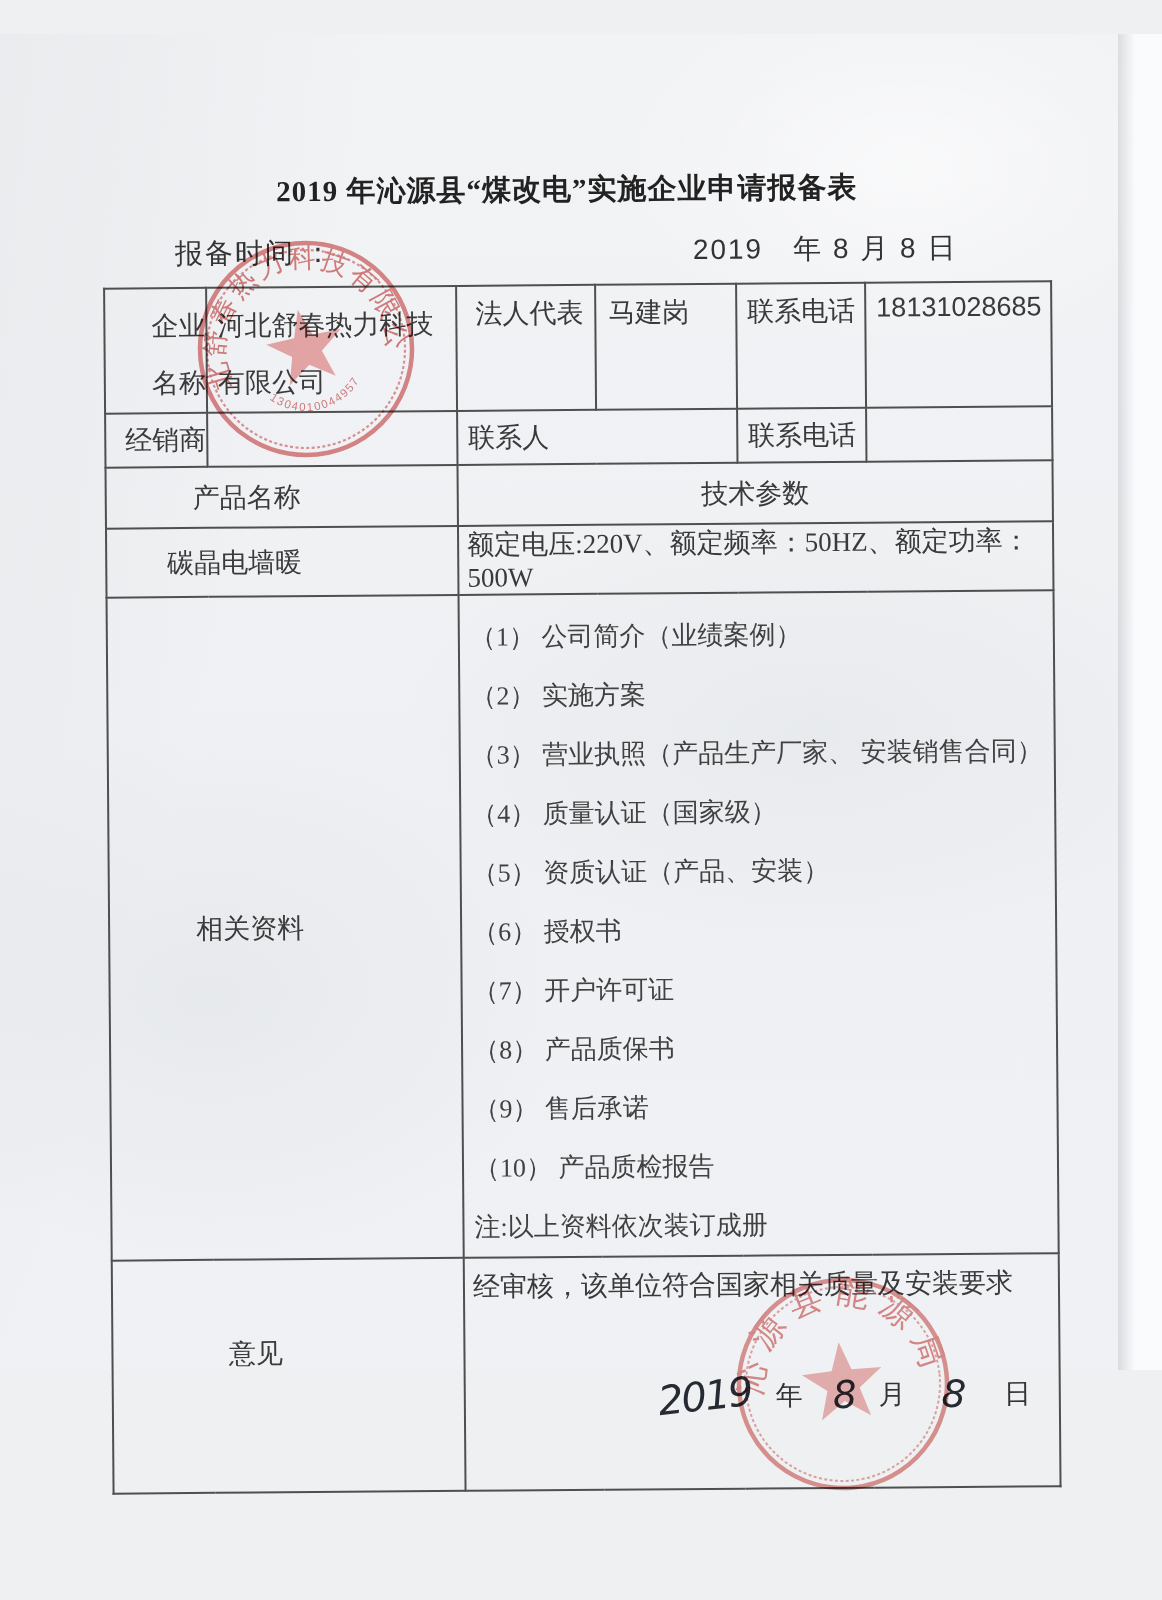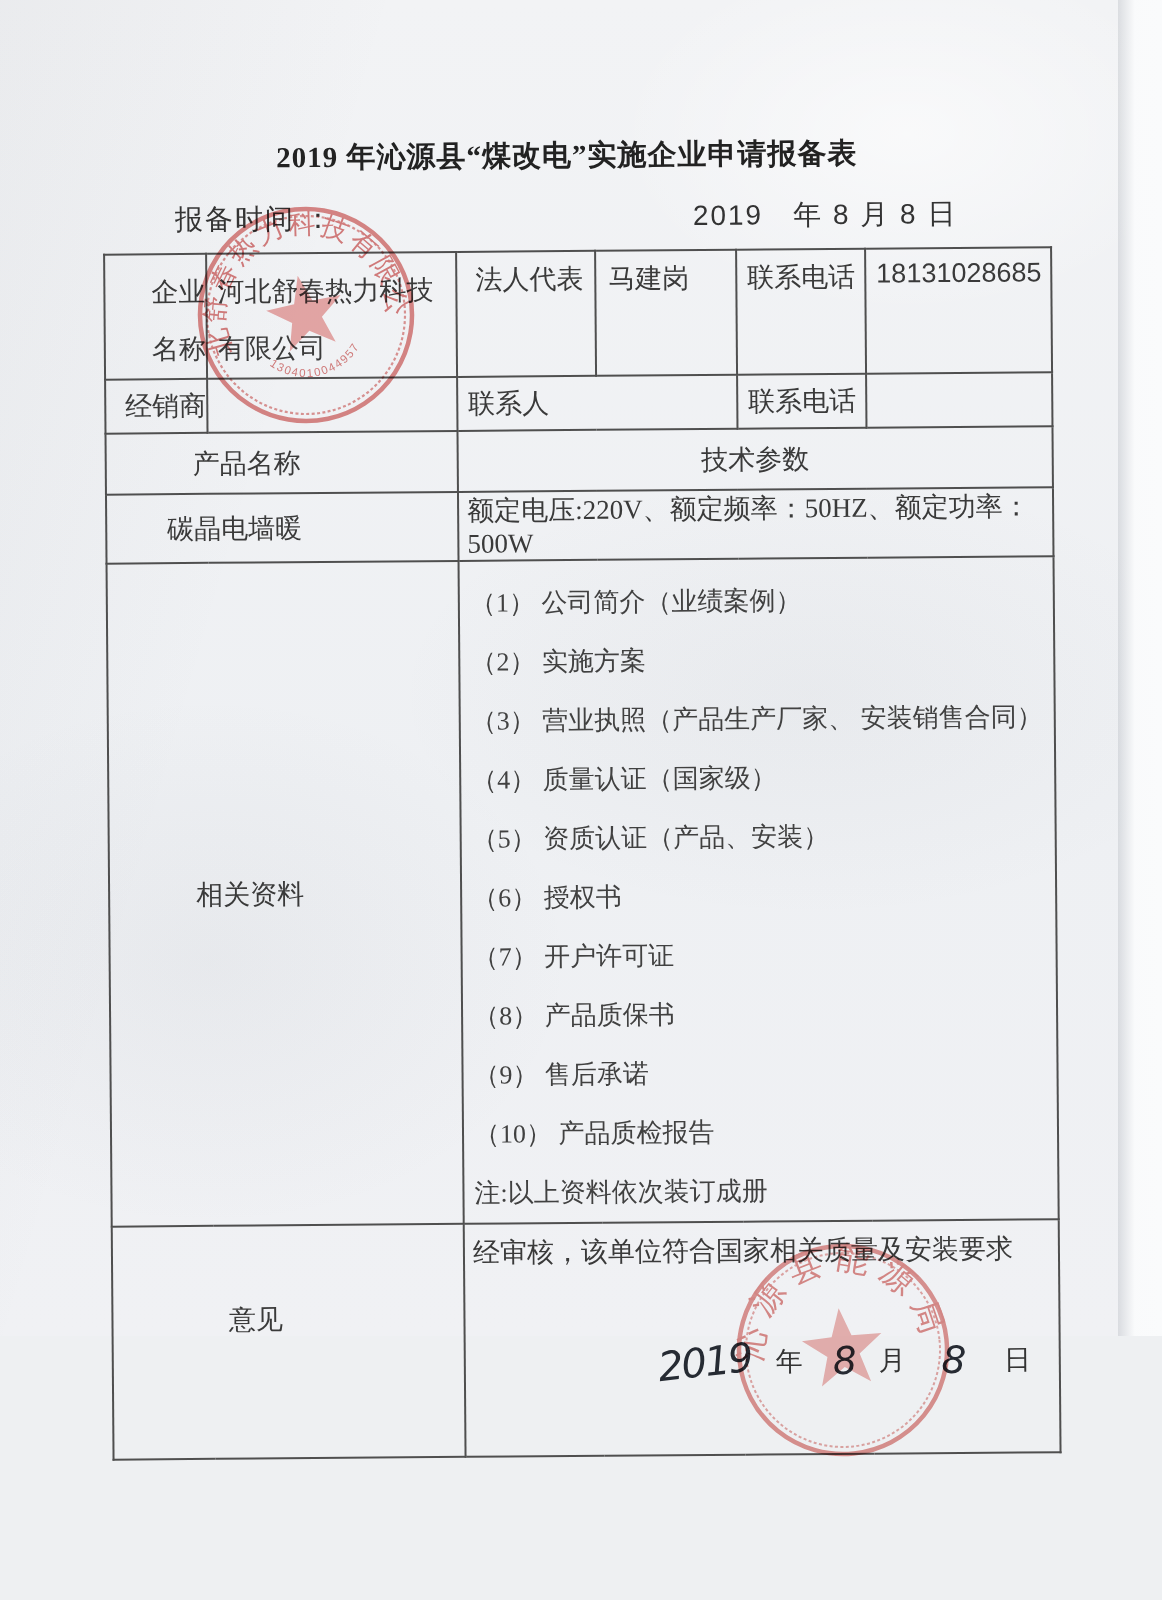--- a/index.html
+++ b/index.html
@@ -9,20 +9,21 @@
     background:#eef0f2;
   }
   .page{
     position:relative; width:1162px; height:1336px;
     background:
       radial-gradient(ellipse 420px 260px at 78% 10%, rgba(255,255,255,.55), rgba(255,255,255,0) 70%),
       radial-gradient(ellipse 520px 380px at 18% 72%, rgba(110,116,128,.06), rgba(110,116,128,0) 70%),
       radial-gradient(ellipse 600px 320px at 70% 52%, rgba(110,116,128,.05), rgba(110,116,128,0) 70%),
       linear-gradient(106deg, rgba(90,95,105,.05), rgba(90,95,105,0) 26%),
       linear-gradient(#f2f3f5, #eef0f3 60%, #f0f1f4);
+    margin-top: 34px;
   }
   
   .scan-edge{
     position:absolute; top:0; right:0; width:44px; height:100%;
     background:linear-gradient(90deg, rgba(165,170,178,.30), rgba(250,251,252,.95) 38%, #fafbfc);
   }
   .doc{
     position:absolute; inset:0;
     transform:rotate(-0.45deg);
     transform-origin:570px 240px;

